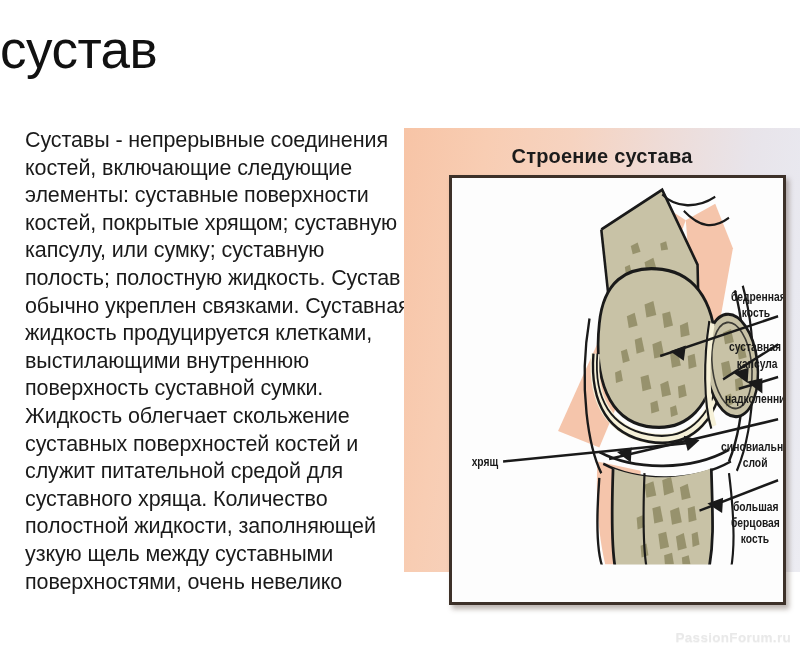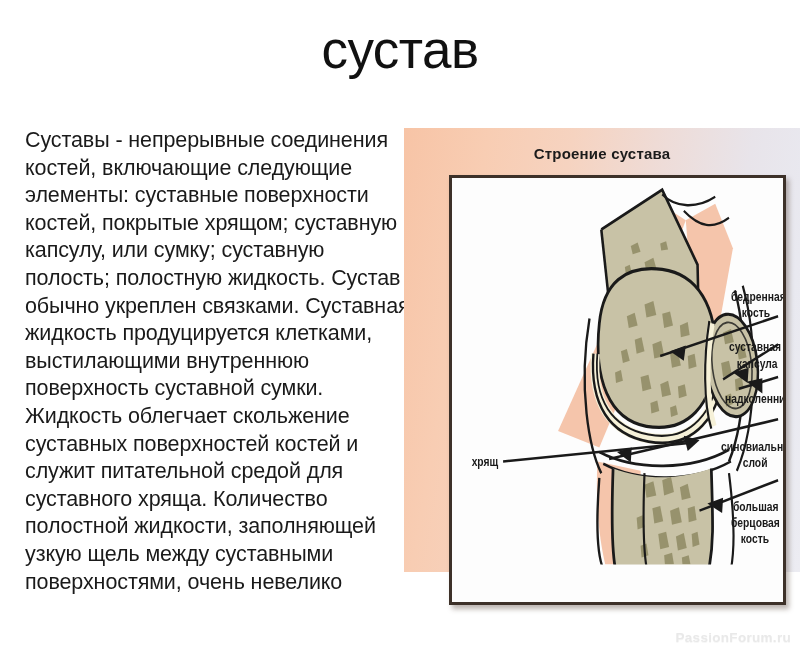--- a/index.html
+++ b/index.html
@@ -15,21 +15,21 @@
     font-family: "Liberation Sans", sans-serif;
     background: #ffffff;
   }
 
   
   #slide-title {
     position: absolute;
     left: 0;
     top: 22px;
     width: 800px;
-    text-align: center;
+    text-align: left;
     font-family: "Liberation Sans", sans-serif;
     font-size: 53px;
     font-weight: 400;
     letter-spacing: -0.5px;
     color: #111111;
     line-height: 1.05;
     white-space: nowrap;
   }
 
   
@@ -63,21 +63,21 @@
                 #e9e9f0 88%,
                 #ececf2 100%);
   }
   #figure-caption {
     position: absolute;
     left: 0;
     top: 17px;
     width: 396px;
     text-align: center;
     font-family: "Liberation Sans", sans-serif;
-    font-size: 15px;
+    font-size: 20px;
     font-weight: 700;
     color: #1b1b1b;
     letter-spacing: 0.2px;
     white-space: nowrap;
   }
 
   
   #diagram-board {
     position: absolute;
     left: 45px;

